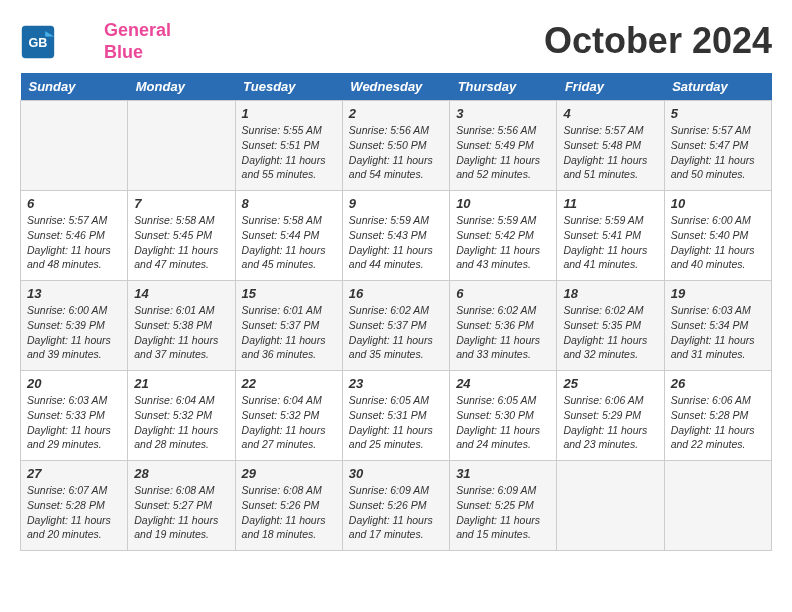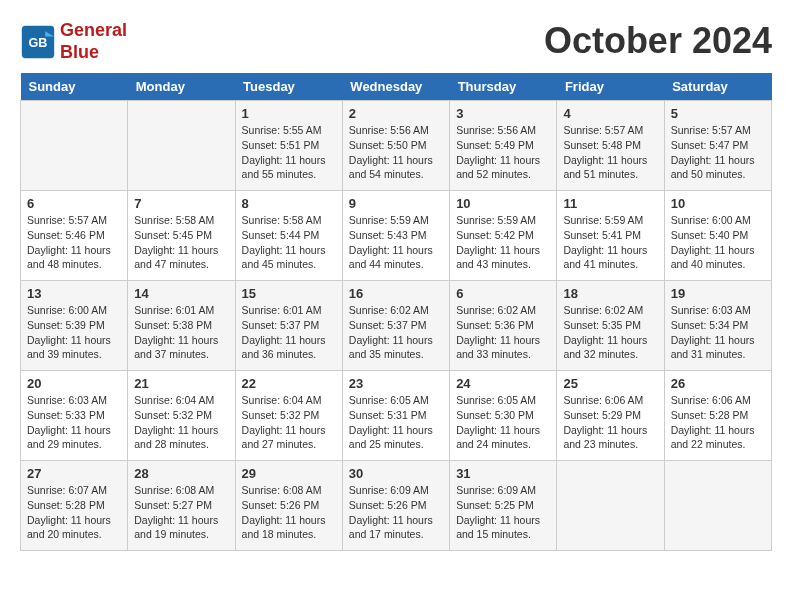--- a/index.html
+++ b/index.html
@@ -20,21 +20,22 @@
       display: flex;
       align-items: center;
     }
     .logo-text {
       font-size: 18px;
       font-weight: bold;
       color: #333;
       line-height: 1.2;
     }
     .logo-text span {
-      color: #b91c1c;
+      color: #ec4899;
+      margin-left: 44px;
     }
     .logo-icon {
       width: 36px;
       height: 36px;
       margin-right: 4px;
     }
     .title-block {
       text-align: right;
     }
     .month-title {
@@ -44,20 +45,21 @@
       margin-left: 40px;
     }
     .location {
       font-size: 16px;
       color: #555;
     }
     table {
       width: 100%;
       border-collapse: collapse;
       table-layout: fixed;
+      font-style: italic;
     }
     thead th {
       background-color: #2a6db5;
       color: white;
       text-align: left;
       padding: 6px 8px;
       font-size: 13px;
       font-weight: bold;
     }
     tbody td {

